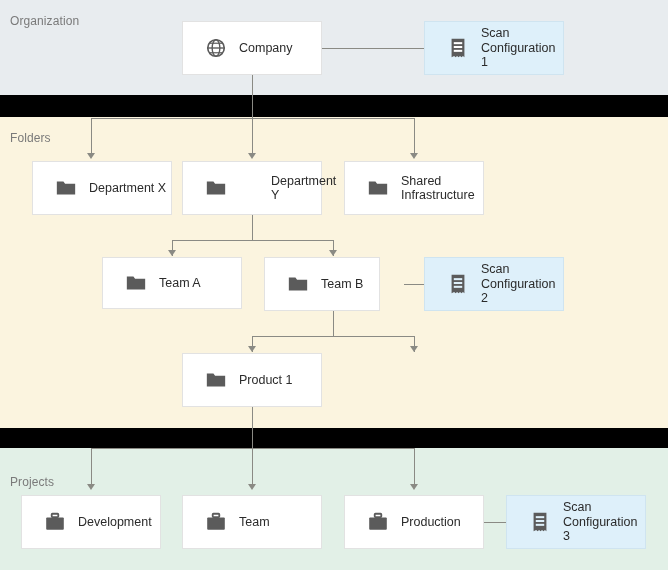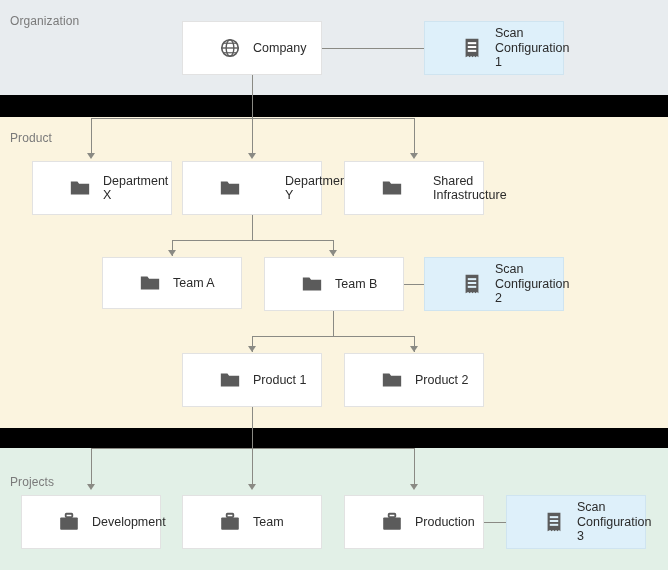--- a/index.html
+++ b/index.html
@@ -34,21 +34,21 @@
     white-space: nowrap;
   }
 
   .node {
     position: absolute;
     box-sizing: border-box;
     display: flex;
     align-items: center;
     background: #FFFFFF;
     border: 1px solid #E2E2E2;
-    padding-left: 36px;
+    padding-left: 22px;
     z-index: 5;
   }
   .node.scan {
     background: #DEF0FA;
     border-color: #CFE4F0;
   }
   .node .ico {
     flex: 0 0 auto;
     width: 22px;
     height: 22px;
@@ -83,21 +83,21 @@
 </head>
 <body>
 
 <div id="canvas">
 
   <div class="band band-org"></div>
   <div class="band band-folders"></div>
   <div class="band band-proj"></div>
 
   <div class="band-label" style="left:10px; top:14px;">Organization</div>
-  <div class="band-label" style="left:10px; top:131px;">Product</div>
+  <div class="band-label" style="left:10px; top:131px;">Folders</div>
   <div class="band-label" style="left:10px; top:475px;">Projects</div>
 
   <div class="conn h" style="left:322px; top:48px; width:102px;"></div>
 
   <div class="conn v" style="left:252px; top:75px; height:43px;"></div>
 
   <div class="conn h" style="left:91px; top:118px; width:323px;"></div>
 
   <div class="conn v" style="left:91px;  top:118px; height:37px;"></div>
   <div class="arrow" style="left:87px; top:153px;"></div>
@@ -162,36 +162,36 @@
     <span class="lbl">Department X</span>
   </div>
 
   <div class="node" style="left:182px; top:161px; width:140px; height:54px;gap:32px;">
     <svg class="ico" viewBox="0 0 24 24">
       <path d="M2 5h7.2l1.8 2.4H22V19H2z" fill="#5B5B5B"></path>
     </svg>
     <span class="lbl">Department Y</span>
   </div>
 
-  <div class="node" style="left:344px; top:161px; width:140px; height:54px;gap:18px;">
+  <div class="node" style="left:344px; top:161px; width:140px; height:54px;">
     <svg class="ico" viewBox="0 0 24 24">
       <path d="M2 5h7.2l1.8 2.4H22V19H2z" fill="#5B5B5B"></path>
     </svg>
     <span class="lbl">Shared
 Infrastructure</span>
   </div>
 
   <div class="node" style="left:102px; top:257px; width:140px; height:52px;">
     <svg class="ico" viewBox="0 0 24 24">
       <path d="M2 5h7.2l1.8 2.4H22V19H2z" fill="#5B5B5B"></path>
     </svg>
     <span class="lbl">Team A</span>
   </div>
 
-  <div class="node" style="left:264px; top:257px; width:140px; height:54px;">
+  <div class="node" style="left:264px; top:257px; width:116px; height:54px;">
     <svg class="ico" viewBox="0 0 24 24">
       <path d="M2 5h7.2l1.8 2.4H22V19H2z" fill="#5B5B5B"></path>
     </svg>
     <span class="lbl">Team B</span>
   </div>
 
   <div class="node scan" style="left:424px; top:257px; width:140px; height:54px;">
     <svg class="ico" viewBox="0 0 24 24">
       <path d="M5 2h14v20l-1.6-1.4-1.6 1.4-1.6-1.4-1.6 1.4-1.6-1.4-1.6 1.4-1.6-1.4L5 22z" fill="#5B5B5B"></path>
       <rect x="7.4" y="5.6" width="9.2" height="2.2" fill="#DEF0FA"></rect>
@@ -202,26 +202,20 @@
 Configuration 2</span>
   </div>
 
   <div class="node" style="left:182px; top:353px; width:140px; height:54px;">
     <svg class="ico" viewBox="0 0 24 24">
       <path d="M2 5h7.2l1.8 2.4H22V19H2z" fill="#5B5B5B"></path>
     </svg>
     <span class="lbl">Product 1</span>
   </div>
 
-  <div class="node" style="left:344px; top:353px; width:140px; height:54px;">
-    <svg class="ico" viewBox="0 0 24 24">
-      <path d="M2 5h7.2l1.8 2.4H22V19H2z" fill="#5B5B5B"></path>
-    </svg>
-    <span class="lbl">Product 2</span>
-  </div>
 
   <div class="node" style="left:21px; top:495px; width:140px; height:54px;">
     <svg class="ico" viewBox="0 0 24 24">
       <rect x="8.4" y="3" width="7.2" height="3.6" rx="0.8" fill="none" stroke="#5B5B5B" stroke-width="2"></rect>
       <rect x="2.4" y="7" width="19.2" height="13.4" rx="1" fill="#5B5B5B"></rect>
     </svg>
     <span class="lbl">Development</span>
   </div>
 
   <div class="node" style="left:182px; top:495px; width:140px; height:54px;">

